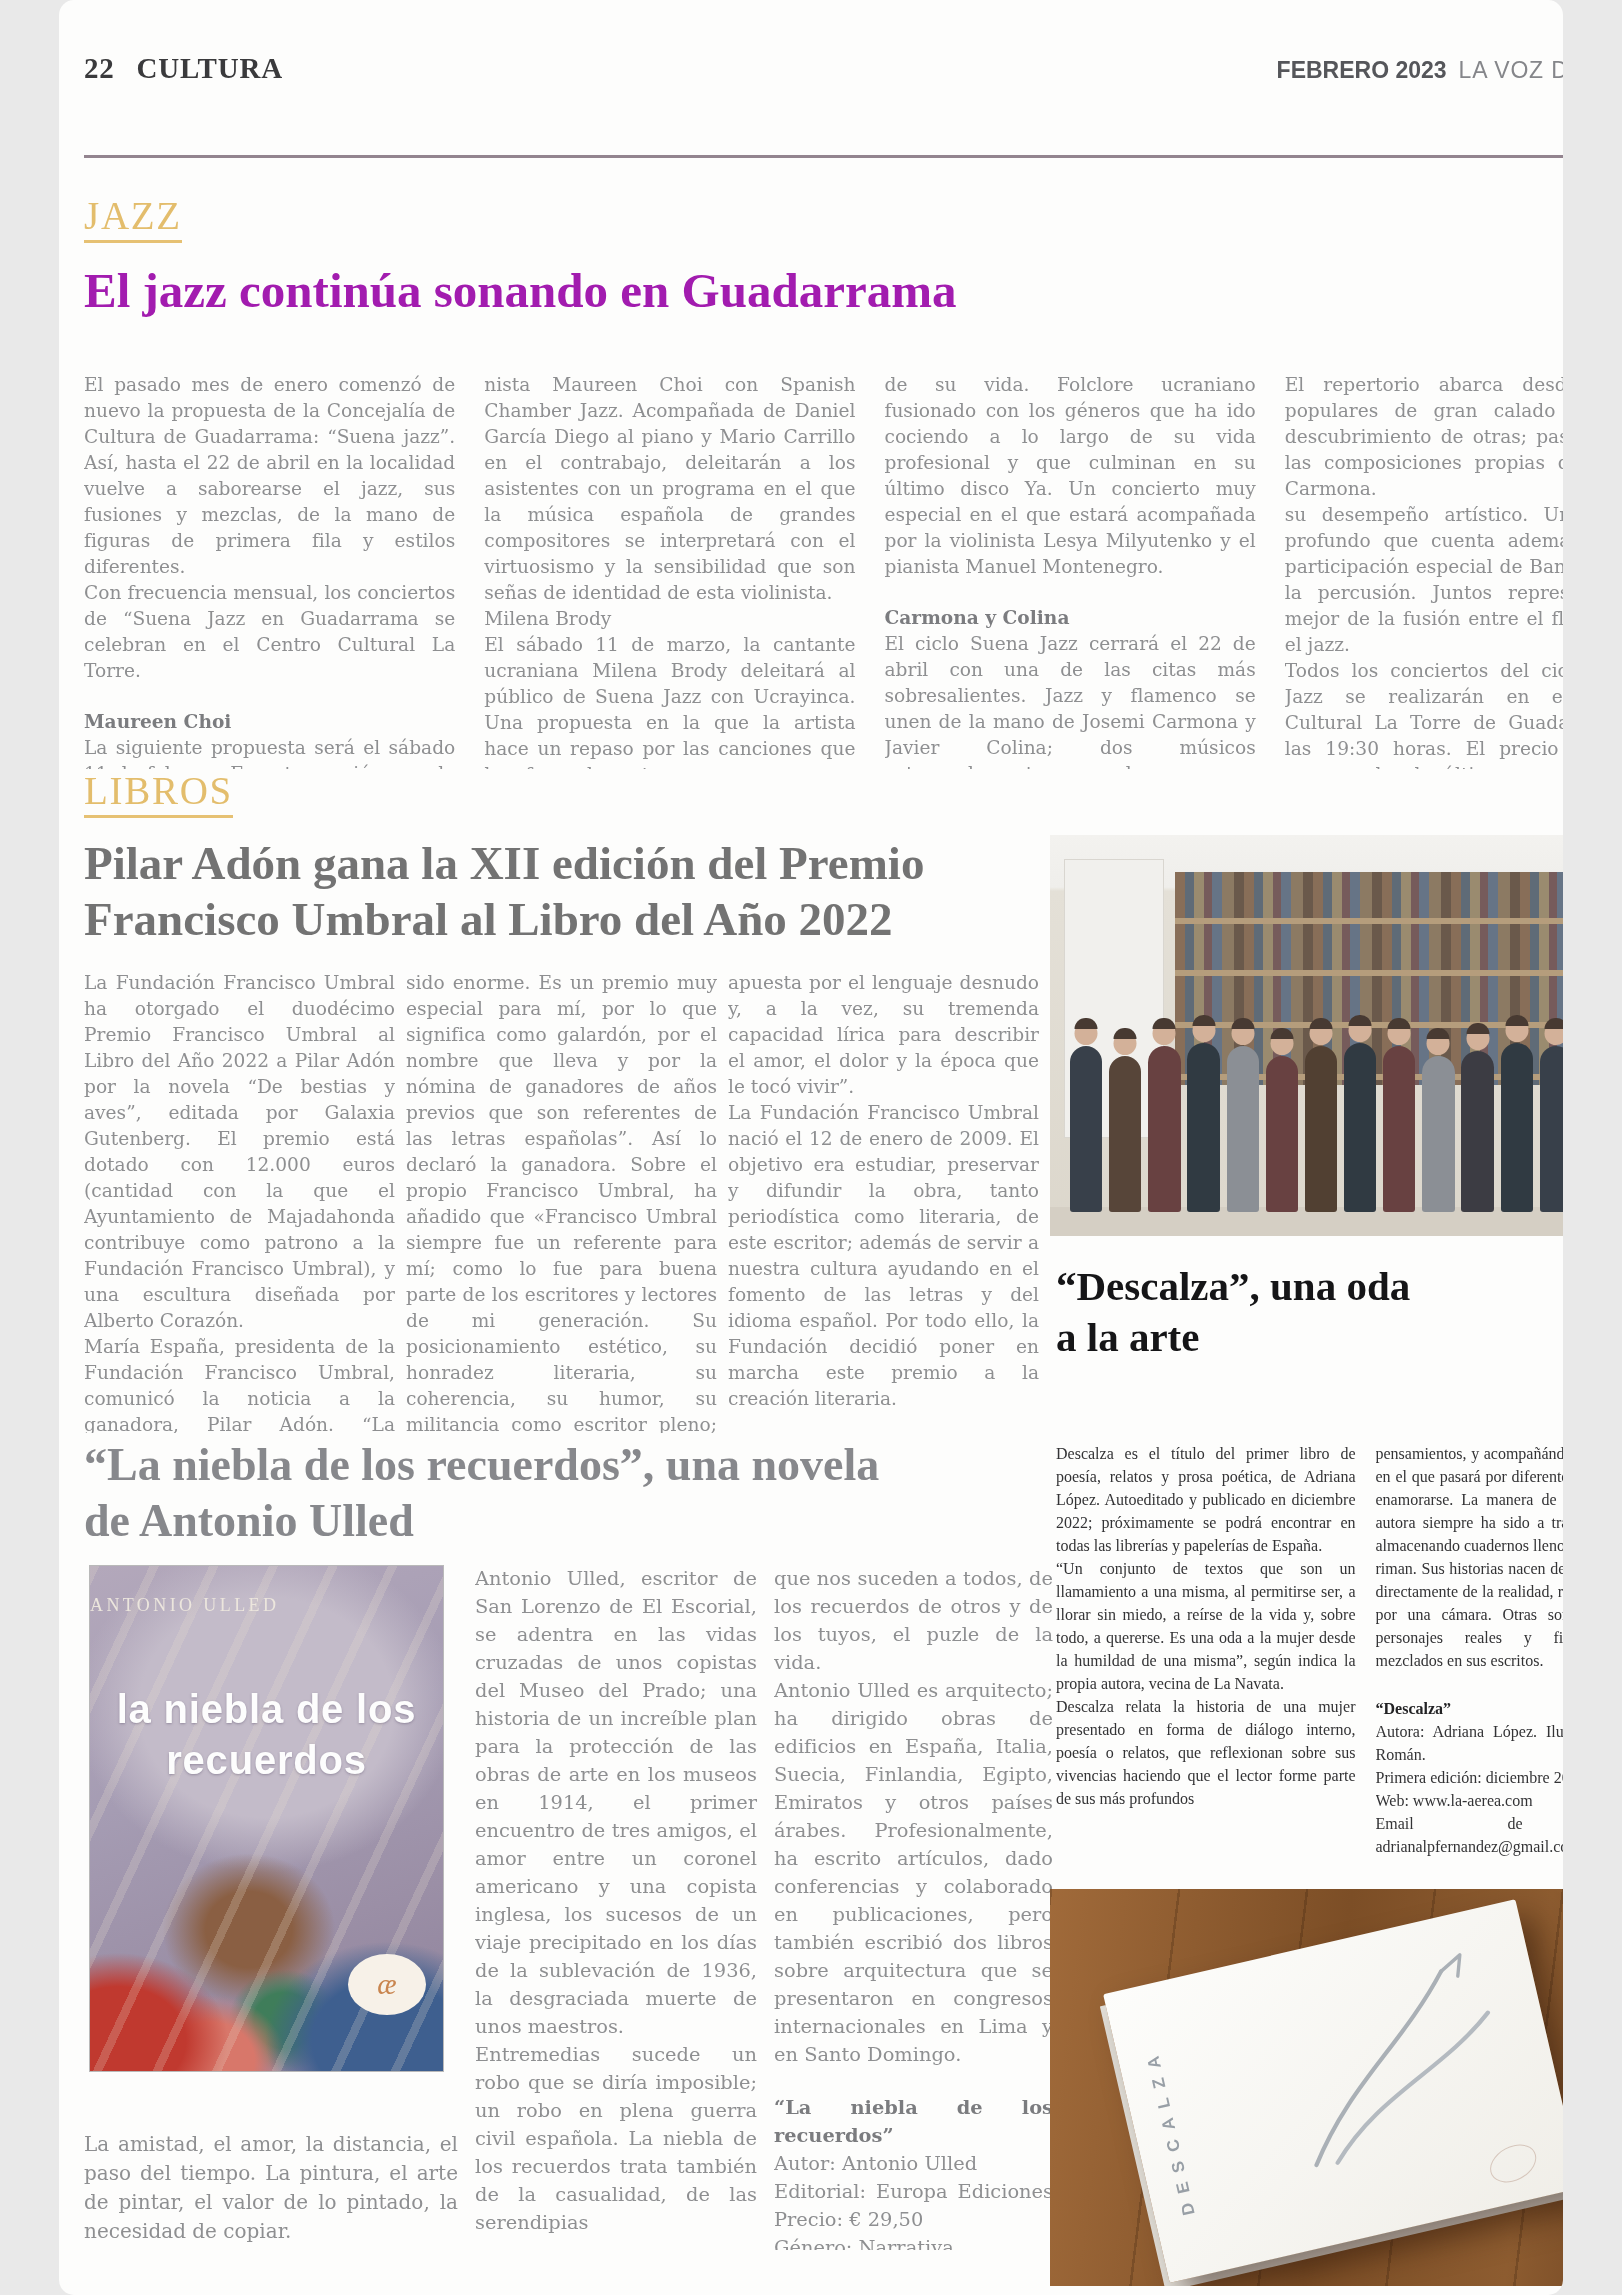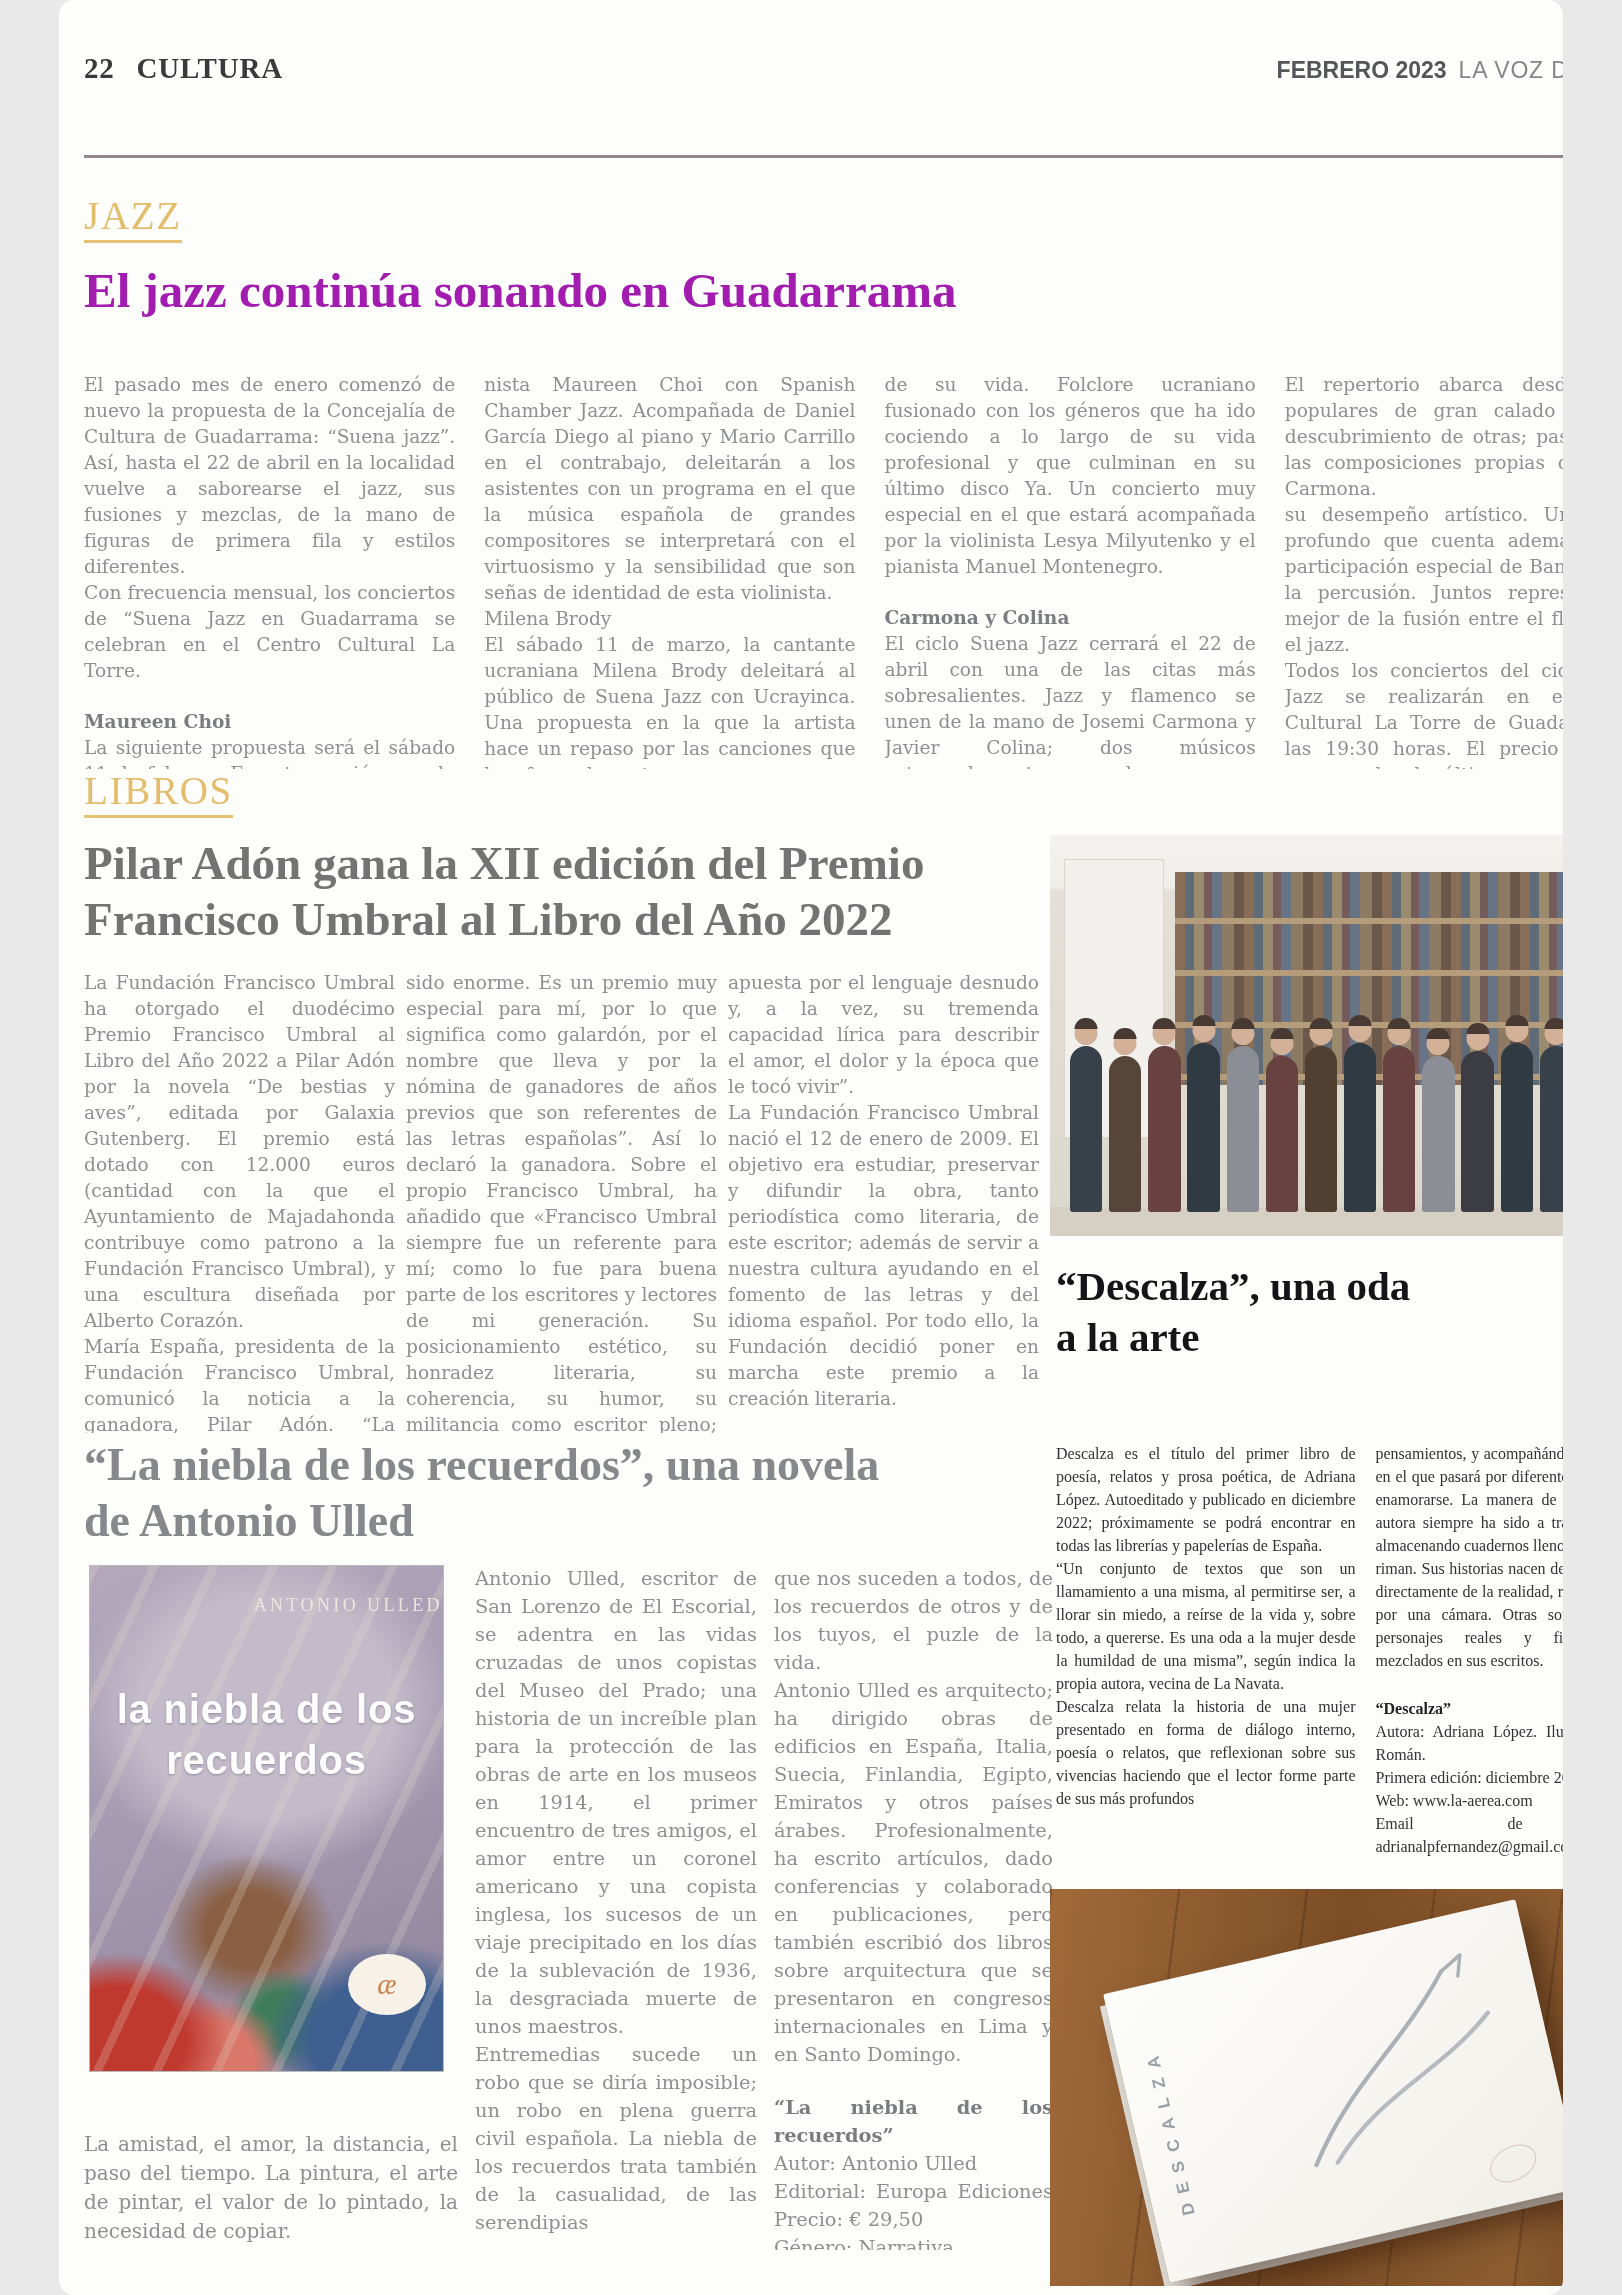--- a/index.html
+++ b/index.html
@@ -82,21 +82,21 @@
     background:
       radial-gradient(186px 152px at 84% 94%, #3e5f8f 0 40%, rgba(0,0,0,0) 65%),
       radial-gradient(169px 135px at 8% 94%, #c0392f 0 40%, rgba(0,0,0,0) 65%),
       radial-gradient(127px 110px at 34% 98%, #d8776a 0 35%, rgba(0,0,0,0) 60%),
       radial-gradient(101px 93px at 55% 90%, #3f7d5a 0 30%, rgba(0,0,0,0) 55%),
       radial-gradient(144px 127px at 45% 72%, #8a5f43 0 30%, rgba(0,0,0,0) 60%),
       radial-gradient(254px 220px at 50% 28%, #c3bbc9 0 50%, rgba(0,0,0,0) 75%),
       linear-gradient(160deg,#b3a8bb 0%,#a59cb3 40%,#9b8fa6 70%,#8d819b 100%);}
   .niebla-cover::before{content:"";position:absolute;inset:0;opacity:.5;
     background:repeating-linear-gradient(115deg, rgba(232,222,206,.45) 0 8.5px, rgba(0,0,0,0) 8.5px 54px);}
-  .cover-author{position:absolute;top:29px;left:0;right:0;text-align:right;
+  .cover-author{position:absolute;top:29px;left:0;right:0;text-align:left;
     font-family:"Liberation Serif",serif;font-size:18px;letter-spacing:3.4px;color:#ece6dd;}
   .cover-title{position:absolute;top:118px;left:0;right:0;text-align:center;color:#fdfdfd;
     font-family:Liberation Sans, sans-serif;font-weight:700;font-size:40px;line-height:51px;letter-spacing:0.8px;
     text-shadow:0 0.8px 2.5px rgba(60,50,80,.35);}
   .cover-logo{position:absolute;right:17px;bottom:56px;width:78px;height:61px;border-radius:50%;
     background:#f7f1e8;display:flex;align-items:center;justify-content:center;
     color:#c9854f;font-family:"Liberation Serif",serif;font-style:italic;font-size:29px;}
 
   
   .descalza-photo{position:absolute;left:991px;top:1889px;width:622px;height:397px;overflow:hidden;

